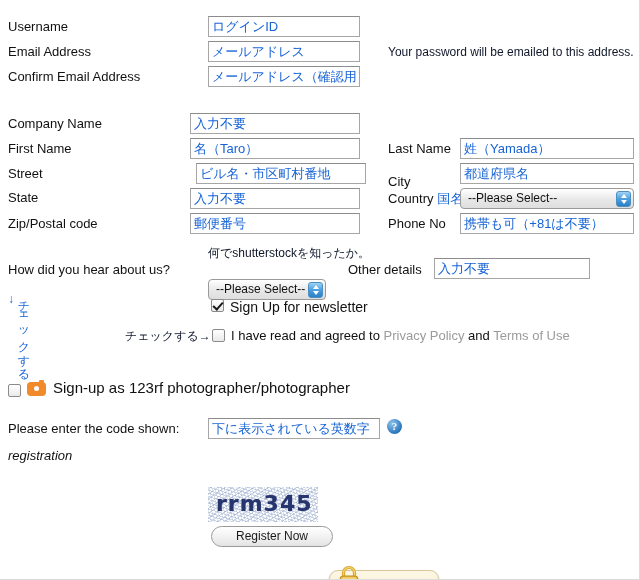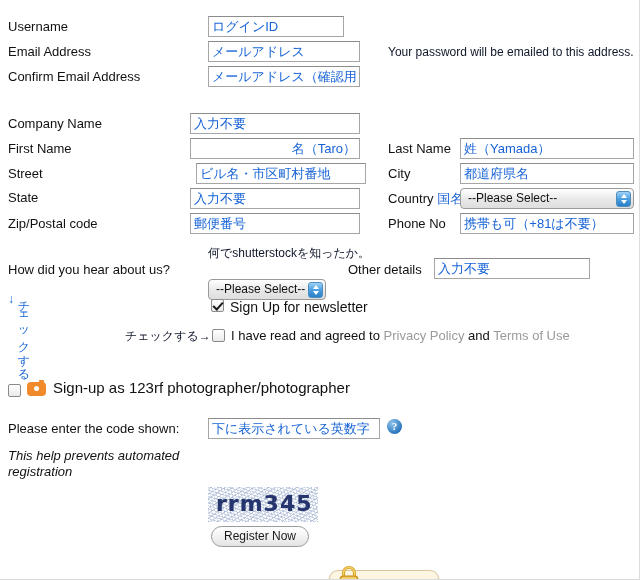--- a/index.html
+++ b/index.html
@@ -185,21 +185,21 @@
     font-size: 22px;
     letter-spacing: 1px;
     color: #27356f;
     text-shadow: 0 0 1px rgba(40,55,110,.6);
   }
 
   
   .btn {
     box-sizing: border-box;
     height: 21px;
-    padding: 0 12px;
+    padding: 0 24px;
     border: 1px solid #9a9a9a;
     border-radius: 11px;
     background: linear-gradient(#ffffff, #f2f2f2 52%, #e3e3e3);
     font-family: "Liberation Sans", "DejaVu Sans", sans-serif;
     font-size: 12px;
     color: #1a1a1a;
     line-height: 19px;
     text-align: center;
   }
 
@@ -222,41 +222,41 @@
     font-size: 13px; color: #9c4a17; font-weight: bold;
     position: absolute; left: 36px; top: 7px;
   }
   .link-gray { color: #9b9b9b; }
 </style>
 </head>
 <body>
 
 <div id="left-rows">
     <div class="abs lbl" style="left: 8px; top: 19px;">Username</div>
-    <div class="abs tf" style="left: 208px; top: 16px; width: 136px;">ログインID</div>
+    <div class="abs tf" style="left: 208px; top: 16px; width: 152px;">ログインID</div>
     <div class="abs lbl" style="left: 8px; top: 44px;">Email Address</div>
     <div class="abs tf" style="left: 208px; top: 41px; width: 152px;">メールアドレス</div>
     <div class="abs lbl" style="left: 8px; top: 69px;">Confirm Email Address</div>
     <div class="abs tf" style="left: 208px; top: 66px; width: 152px;">メールアドレス（確認用）</div>
     <div class="abs lbl" style="left: 8px; top: 116px;">Company Name</div>
     <div class="abs tf" style="left: 190px; top: 113px; width: 170px;">入力不要</div>
     <div class="abs lbl" style="left: 8px; top: 141px;">First Name</div>
-    <div class="abs tf" style="left: 190px; top: 138px; width: 170px; text-align: right;">名（Taro）</div>
+    <div class="abs tf" style="left: 190px; top: 138px; width: 170px;">名（Taro）</div>
     <div class="abs lbl" style="left: 8px; top: 166px;">Street</div>
     <div class="abs tf" style="left: 196px; top: 163px; width: 170px;">ビル名・市区町村番地</div>
     <div class="abs lbl" style="left: 8px; top: 190px;">State</div>
     <div class="abs tf" style="left: 190px; top: 188px; width: 170px;">入力不要</div>
     <div class="abs lbl" style="left: 8px; top: 216px;">Zip/Postal code</div>
     <div class="abs tf" style="left: 190px; top: 213px; width: 170px;">郵便番号</div>
   </div>
 
 <div id="right-rows">
     <div class="abs lbl" style="left: 388px; top: 141px;">Last Name</div>
     <div class="abs tf" style="left: 460px; top: 138px; width: 174px;">姓（Yamada）</div>
-    <div class="abs lbl" style="left: 388px; top: 166px;">City</div>
+    <div class="abs lbl" style="left: 388px; top: 174px;">City</div>
     <div class="abs tf" style="left: 460px; top: 163px; width: 174px;">都道府県名</div>
     <div class="abs lbl" style="left: 388px; top: 216px;">Phone No</div>
     <div class="abs tf" style="left: 460px; top: 213px; width: 174px;">携帯も可（+81は不要）</div>
   </div>
 
 <div class="abs note-gray" style="left:388px; top:45px;">Your password will be emailed to this address.</div>
 
 <div class="abs lbl" style="left:388px; top:191px;"><span>Country</span> <span style="color:#1763d6;">国名</span></div>
 <div class="abs sel" style="left:460px; top:188px; width:174px;">
   <span>--Please Select--</span>
@@ -299,21 +299,20 @@
       <span class="flash"></span>
     </div>
 </div>
 <div class="abs lbl" style="left:53px; top:380px; font-size:15px;">Sign-up as 123rf photographer/photographer</div>
 
 <div class="abs lbl" style="left:8px; top:421px;">Please enter the code shown:</div>
 <div class="abs tf" style="left:208px; top:418px; width:172px;">下に表示されている英数字</div>
 <div class="abs help" style="left:387px; top:419px;">?</div>
 
 <div class="abs lbl" style="left:8px; top:448px; font-style:italic; line-height:16px;">
-  <div>This help prevents automated</div>
   <div>registration</div>
 </div>
 
 <div class="abs captcha" style="left:208px; top:445px;">
   <span>rrm345</span>
 </div>
 
 <div class="abs btn" style="left:211px; top:526px;">Register Now</div>
 
 <div class="abs ssl" style="left:329px; top:493px;">

